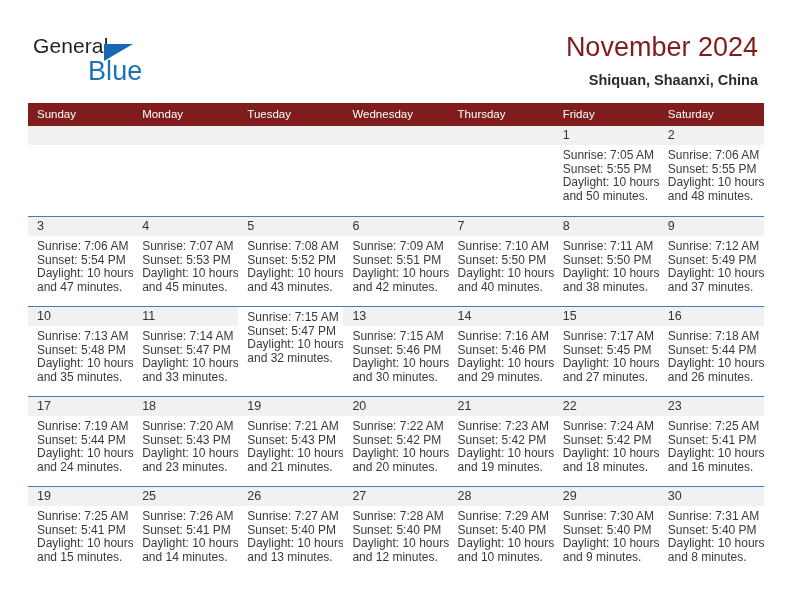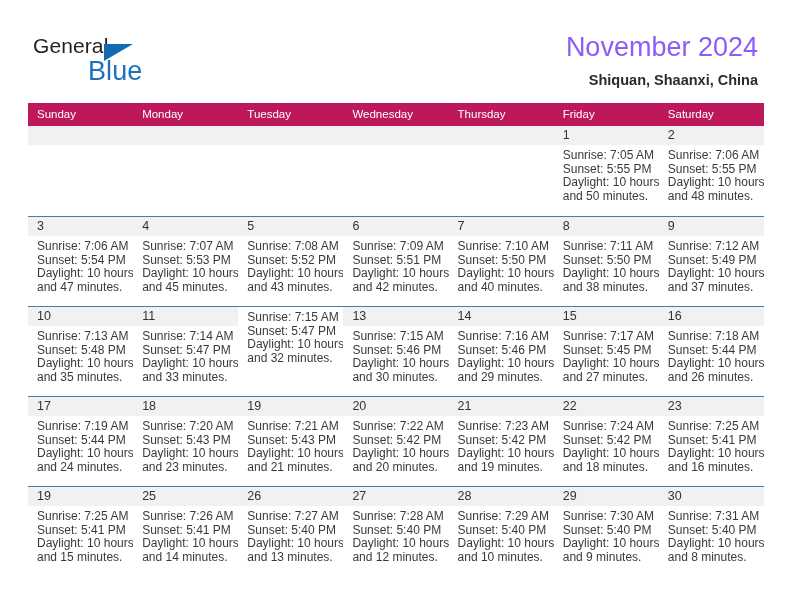--- a/index.html
+++ b/index.html
@@ -66,21 +66,21 @@
   }
 
   .title-block {
     position: absolute;
     right: 34px;
     top: 30px;
     text-align: right;
   }
   .cal-title {
     font-size: 27px;
-    color: #8b5cf6;
+    color: #7f1d1d;
     line-height: 34px;
     white-space: nowrap;
   }
   .cal-subtitle {
     font-size: 14.5px;
     color: #2b2b2b;
     line-height: 20px;
     margin-top: 6px;
     white-space: nowrap;
     font-weight: bold;
@@ -88,21 +88,21 @@
 
   
   .calendar {
     position: absolute;
     left: 28px;
     top: 103px;
     width: 736px;
   }
   .dow-row {
     display: flex;
-    background: #be185d;
+    background: #7f1d1d;
     height: 23px;
   }
   .dow-cell {
     flex: 1 1 0;
     color: #ffffff;
     font-size: 11.5px;
     line-height: 23px;
     padding-left: 9px;
     box-sizing: border-box;
     white-space: nowrap;

